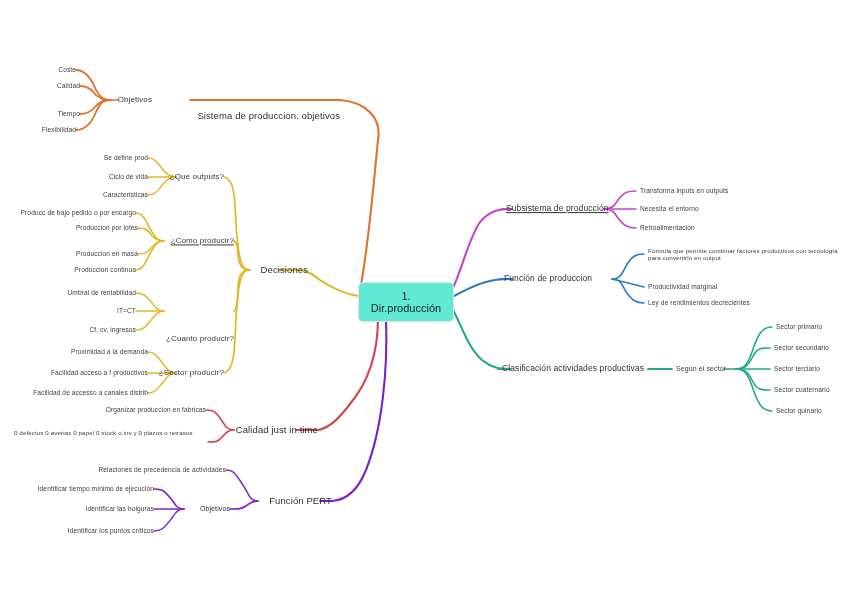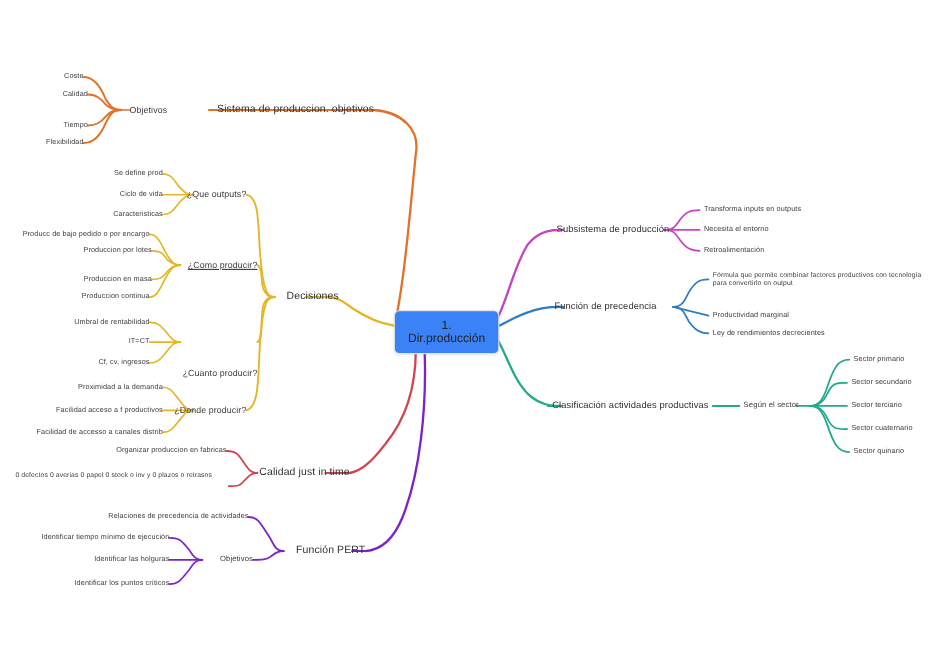--- a/index.html
+++ b/index.html
@@ -26,21 +26,21 @@
   .lvl1{font-size:9.5px;color:#2f2f2f;}
   .lvl2{font-size:8px;color:#3a3a3a;}
   .lvl3{font-size:6.6px;color:#3d3d3d;}
   .tiny{font-size:6.2px;color:#3d3d3d;}
 
   .root{
     position:absolute;
     left:358px;top:282px;
     width:96px;
     padding:7px 9px;
-    background:#3b82f6;
+    background:#5eead4;
     border:1px solid #e3e3e3;
     border-radius:5px;
     box-shadow:0 1px 2px rgba(0,0,0,.06);
     font-size:11px;
     color:#222;
     text-align:center;
     box-sizing:border-box;
   }
 </style>
 </head>
@@ -129,21 +129,21 @@
       <path d="M736 369 C 744 369 748 364 752 352 C 758 334 762 327 772 327" stroke-width="1.6"></path>
       <path d="M736 369 C 744 369 748 366 752 358 C 757 347 762 348 770 348" stroke-width="1.6"></path>
       <path d="M736 369 L 770 369" stroke-width="1.6"></path>
       <path d="M736 369 C 744 369 748 372 752 380 C 757 391 762 390 770 390" stroke-width="1.6"></path>
       <path d="M736 369 C 744 369 748 374 752 386 C 758 404 762 411 772 411" stroke-width="1.6"></path>
     </g>
   </svg>
 
   <div class="root">1. Dir.producción</div>
 
-  <div class="node lvl1 r" style="left:340px;top:100px;color:#2f2f2f;">Sistema de produccion. objetivos</div>
+  <div class="node lvl1 r" style="left:340px;top:116px;color:#2f2f2f;">Sistema de produccion. objetivos</div>
   <div class="node lvl2 r" style="left:152px;top:100px;">Objetivos</div>
   <div class="node lvl3 r" style="left:76px;top:70px;">Coste</div>
   <div class="node lvl3 r" style="left:80px;top:86px;">Calidad</div>
   <div class="node lvl3 r" style="left:80px;top:114px;">Tiempo</div>
   <div class="node lvl3 r" style="left:76px;top:130px;">Flexibilidad</div>
 
   <div class="node lvl1 r" style="left:308px;top:270px;">Decisiones</div>
 
   <div class="node lvl2 r" style="left:224px;top:177px;">¿Que outputs?</div>
   <div class="node lvl3 r" style="left:148px;top:158px;">Se define prod</div>
@@ -154,42 +154,42 @@
   <div class="node lvl3 r" style="left:136px;top:213px;">Producc de bajo pedido o por encargo</div>
   <div class="node lvl3 r" style="left:138px;top:228px;">Produccion por lotes</div>
   <div class="node lvl3 r" style="left:138px;top:254px;">Produccion en masa</div>
   <div class="node lvl3 r" style="left:136px;top:270px;">Produccion continua</div>
 
   <div class="node lvl2 r" style="left:234px;top:311px;margin-top:28px;">¿Cuanto producir?</div>
   <div class="node lvl3 r" style="left:136px;top:293px;">Umbral de rentabilidad</div>
   <div class="node lvl3 r" style="left:136px;top:311px;">IT=CT</div>
   <div class="node lvl3 r" style="left:136px;top:330px;">Cf, cv, ingresos</div>
 
-  <div class="node lvl2 r" style="left:224px;top:373px;">¿Donde producir?</div>
+  <div class="node lvl2 r" style="left:224px;top:373px;">¿Sector producir?</div>
   <div class="node lvl3 r" style="left:148px;top:352px;">Proximidad a la demanda</div>
   <div class="node lvl3 r" style="left:148px;top:373px;">Facilidad acceso a f productivos</div>
   <div class="node lvl3 r" style="left:148px;top:393px;">Facilidad de accesso a canales distrib</div>
 
   <div class="node lvl1 r" style="left:318px;top:430px;">Calidad just in time</div>
   <div class="node lvl3 r" style="left:206px;top:410px;">Organizar produccion en fabricas</div>
   <div class="node tiny wrap" style="left:14px;top:429px;width:194px;transform:none;text-align:left;">0 defectos 0 averias 0 papel 0 stock o inv y 0 plazos o retrasos</div>
 
   <div class="node lvl1 r" style="left:332px;top:501px;">Función PERT</div>
   <div class="node lvl3 r" style="left:226px;top:470px;">Relaciones de precedencia de actividades</div>
   <div class="node lvl2 r" style="left:230px;top:509px;font-size:7px;">Objetivos</div>
   <div class="node lvl3 r" style="left:154px;top:489px;">Identificar tiempo mínimo de ejecución</div>
   <div class="node lvl3 r" style="left:154px;top:509px;">Identificar las holguras</div>
   <div class="node lvl3 r" style="left:154px;top:531px;">Identificar los puntos críticos</div>
 
-  <div class="node lvl1 l" style="left:506px;top:209px;font-size:8.5px;">Subsistema de producción</div>
+  <div class="node lvl1 l" style="left:506px;top:209px;font-size:8.5px;text-decoration:underline;">Subsistema de producción</div>
   <div class="node lvl3 l" style="left:640px;top:191px;">Transforma inputs en outputs</div>
   <div class="node lvl3 l" style="left:640px;top:209px;">Necesita el entorno</div>
   <div class="node lvl3 l" style="left:640px;top:228px;">Retroalimentación</div>
 
-  <div class="node lvl1 l" style="left:504px;top:279px;font-size:8.5px;">Función de precedencia</div>
+  <div class="node lvl1 l" style="left:504px;top:279px;font-size:8.5px;">Función de produccion</div>
   <div class="node tiny wrap" style="left:648px;top:247px;width:192px;transform:none;text-align:left;">Fórmula que permite combinar factores productivos con tecnología para convertirlo en output</div>
   <div class="node lvl3 l" style="left:648px;top:287px;">Productividad marginal</div>
   <div class="node lvl3 l" style="left:648px;top:303px;">Ley de rendimientos decrecientes</div>
 
   <div class="node lvl1 l" style="left:502px;top:369px;font-size:8.5px;">Clasificación actividades productivas</div>
   <div class="node lvl2 l" style="left:676px;top:369px;font-size:7px;">Según el sector</div>
   <div class="node lvl3 l" style="left:776px;top:327px;">Sector primario</div>
   <div class="node lvl3 l" style="left:774px;top:348px;">Sector secundario</div>
   <div class="node lvl3 l" style="left:774px;top:369px;">Sector terciario</div>
   <div class="node lvl3 l" style="left:774px;top:390px;">Sector cuaternario</div>

